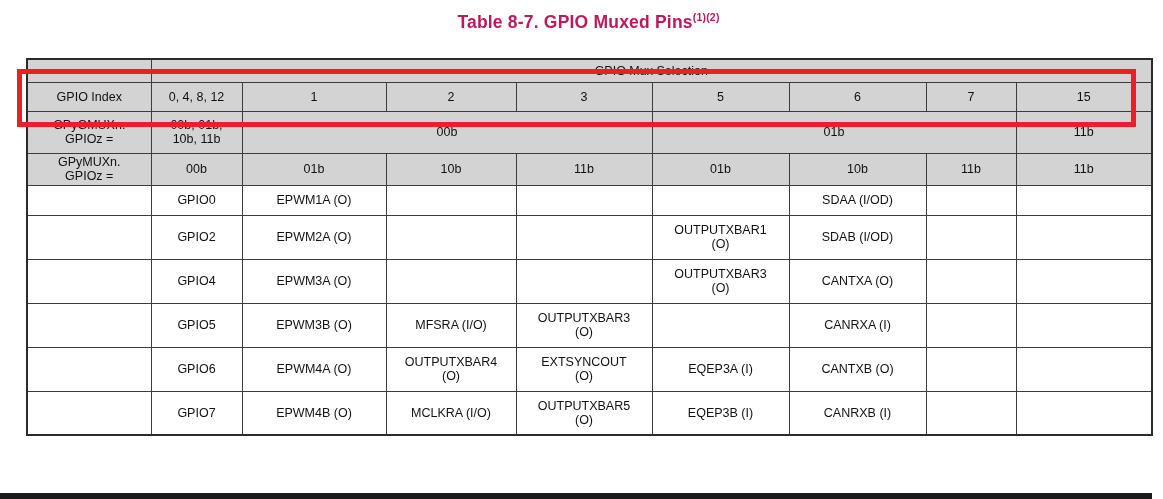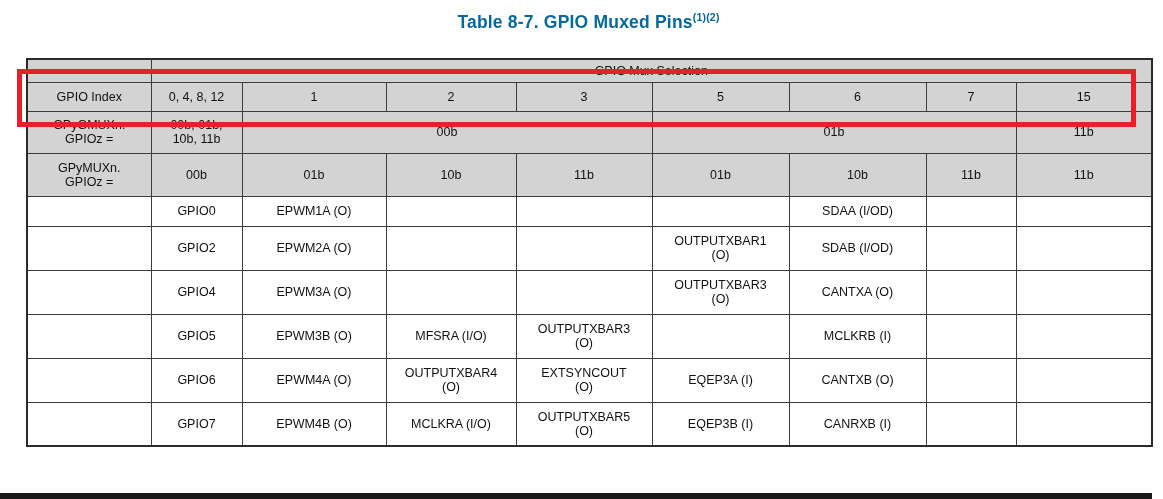--- a/index.html
+++ b/index.html
@@ -10,21 +10,21 @@
     position: relative; overflow: hidden;
   }
   .page {
     position: absolute; left: 0; top: 0;
     width: 1163px; height: 499px;
     background: #ffffff; overflow: hidden;
   }
   .title-wrap {
     position: absolute; left: 26px; top: 12px; width: 1125px;
     text-align: center;
-    font-size: 17.5px; font-weight: bold; color: #0369a1;
+    font-size: 17.5px; font-weight: bold; color: #be185d;
     letter-spacing: 0.2px;
   }
   .title-wrap sup {
     font-size: 10.5px; font-weight: bold;
     vertical-align: super; line-height: 0;
   }
   table.gpio {
     position: absolute; left: 26px; top: 58px; width: 1125px;
     border-collapse: collapse; table-layout: fixed;
     border: 2px solid #2b2b2b;
@@ -39,21 +39,21 @@
     overflow: hidden;
   }
   table.gpio thead td {
     background: var(--header-gray, #d3d3d3);
     font-weight: normal;
   }
   table.gpio tbody td { background: #ffffff; font-weight: normal; }
   tr.r-group { height: 23px; }
   tr.r-index { height: 29px; padding-left: 20px; }
   tr.r-gmux  { height: 42px; }
-  tr.r-mux2  { height: 43px; margin-top: 24px; }
+  tr.r-mux2  { height: 32px; margin-top: 24px; }
   tr.r-short { height: 30px; }
   tr.r-tall  { height: 44px; margin-top: 32px; }
   .highlight-box {
     position: absolute; left: 17px; top: 69px;
     width: 1119px; height: 58px;
     border: 5px solid var(--annotation-red, #e8202a);
     background: transparent;
     pointer-events: none;
   }
   .crop-bar {
@@ -158,21 +158,21 @@
           <td></td>
         </tr>
         <tr class="r-tall">
           <td></td>
           <td>GPIO5</td>
           <td>EPWM3B (O)</td>
           <td>MFSRA (I/O)</td>
           <td>OUTPUTXBAR3
 (O)</td>
           <td></td>
-          <td>MCLKRB (I)</td>
+          <td>CANRXA (I)</td>
           <td></td>
           <td></td>
         </tr>
         <tr class="r-tall">
           <td></td>
           <td>GPIO6</td>
           <td>EPWM4A (O)</td>
           <td>OUTPUTXBAR4
 (O)</td>
           <td>EXTSYNCOUT

